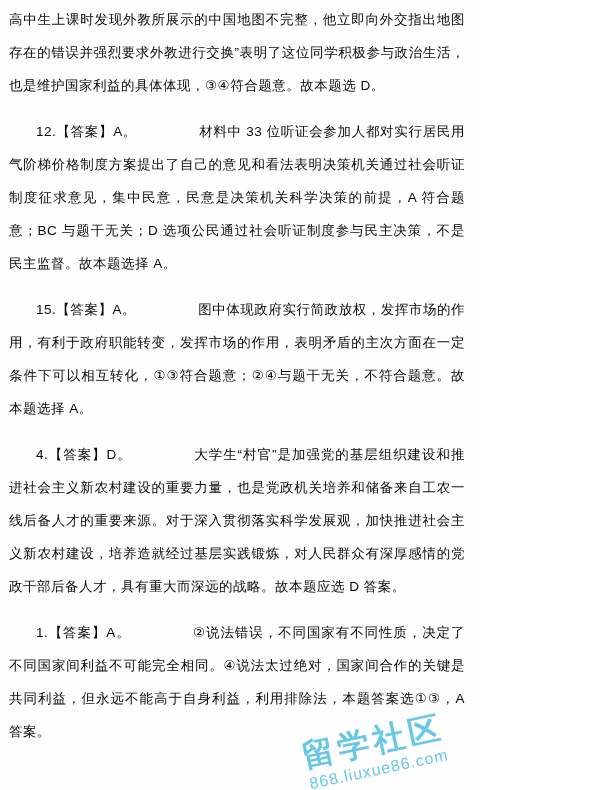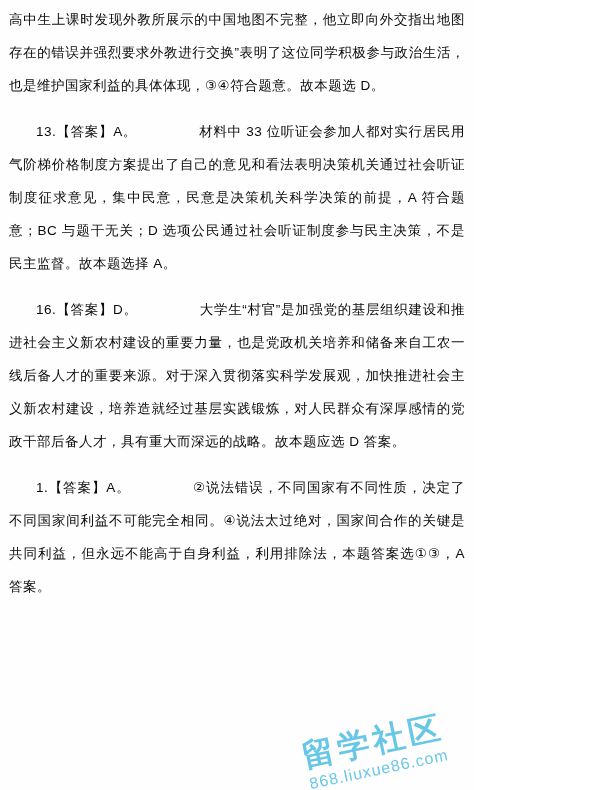--- a/index.html
+++ b/index.html
@@ -53,26 +53,29 @@
 </style>
 </head>
 <body>
 
 <div class="page">
 
   <p class="para intro">高中生上课时发现外教所展示的中国地图不完整，他立即向外交指出地图存在的错误并强烈要求外教进行交换”表明了这位同学积极参与政治生活，也是维护国家利益的具体体现，③④符合题意。故本题选 D。</p>
 
 
   <p class="para item">
-    <span class="label">13.【答案】A。</span><span class="gap"></span><span class="body">材料中 33 位听证会参加人都对实行居民用气阶梯价格制度方案提出了自己的意见和看法表明决策机关通过社会听证制度征求意见，集中民意，民意是决策机关科学决策的前提，A 符合题意；BC 与题干无关；D 选项公民通过社会听证制度参与民主决策，不是民主监督。故本题选择 A。</span>
+    <span class="label">12.【答案】A。</span><span class="gap"></span><span class="body">材料中 33 位听证会参加人都对实行居民用气阶梯价格制度方案提出了自己的意见和看法表明决策机关通过社会听证制度征求意见，集中民意，民意是决策机关科学决策的前提，A 符合题意；BC 与题干无关；D 选项公民通过社会听证制度参与民主决策，不是民主监督。故本题选择 A。</span>
   </p>
 
+  <p class="para item">
+    <span class="label">15.【答案】A。</span><span class="gap"></span><span class="body">图中体现政府实行简政放权，发挥市场的作用，有利于政府职能转变，发挥市场的作用，表明矛盾的主次方面在一定条件下可以相互转化，①③符合题意；②④与题干无关，不符合题意。故本题选择 A。</span>
+  </p>
 
   <p class="para item">
-    <span class="label">16.【答案】D。</span><span class="gap"></span><span class="body">大学生“村官”是加强党的基层组织建设和推进社会主义新农村建设的重要力量，也是党政机关培养和储备来自工农一线后备人才的重要来源。对于深入贯彻落实科学发展观，加快推进社会主义新农村建设，培养造就经过基层实践锻炼，对人民群众有深厚感情的党政干部后备人才，具有重大而深远的战略。故本题应选 D 答案。</span>
+    <span class="label">4.【答案】D。</span><span class="gap"></span><span class="body">大学生“村官”是加强党的基层组织建设和推进社会主义新农村建设的重要力量，也是党政机关培养和储备来自工农一线后备人才的重要来源。对于深入贯彻落实科学发展观，加快推进社会主义新农村建设，培养造就经过基层实践锻炼，对人民群众有深厚感情的党政干部后备人才，具有重大而深远的战略。故本题应选 D 答案。</span>
   </p>
 
   <p class="para item">
     <span class="label">1.【答案】A。</span><span class="gap"></span><span class="body">②说法错误，不同国家有不同性质，决定了不同国家间利益不可能完全相同。④说法太过绝对，国家间合作的关键是共同利益，但永远不能高于自身利益，利用排除法，本题答案选①③，A 答案。</span>
   </p>
 
   <div class="watermark">
     <div class="wm-title">留学社区</div>
     <div class="wm-url">868.liuxue86.com</div>
   </div>

